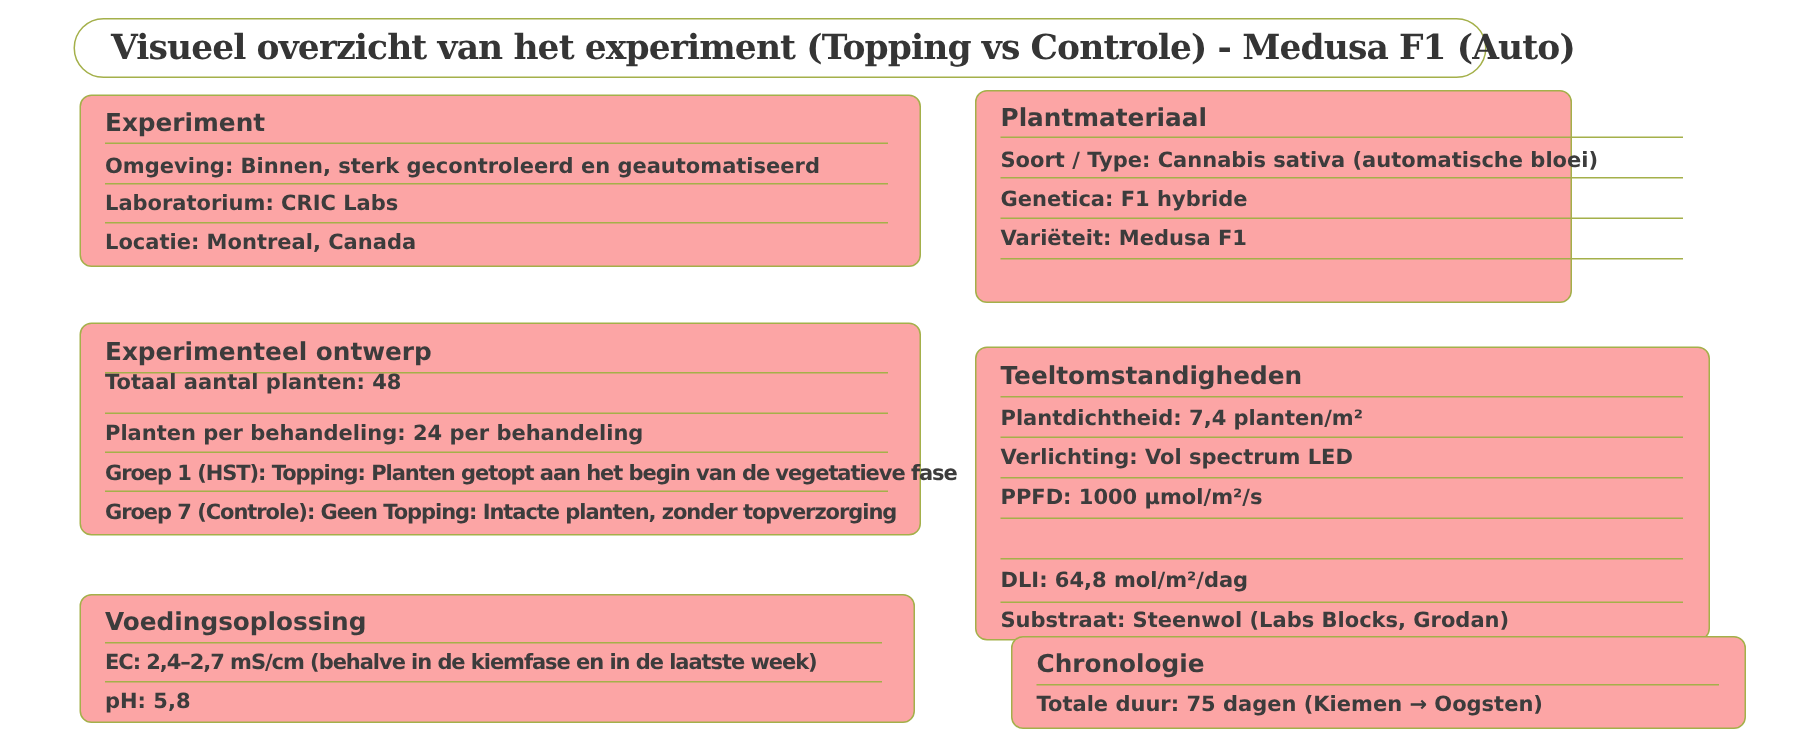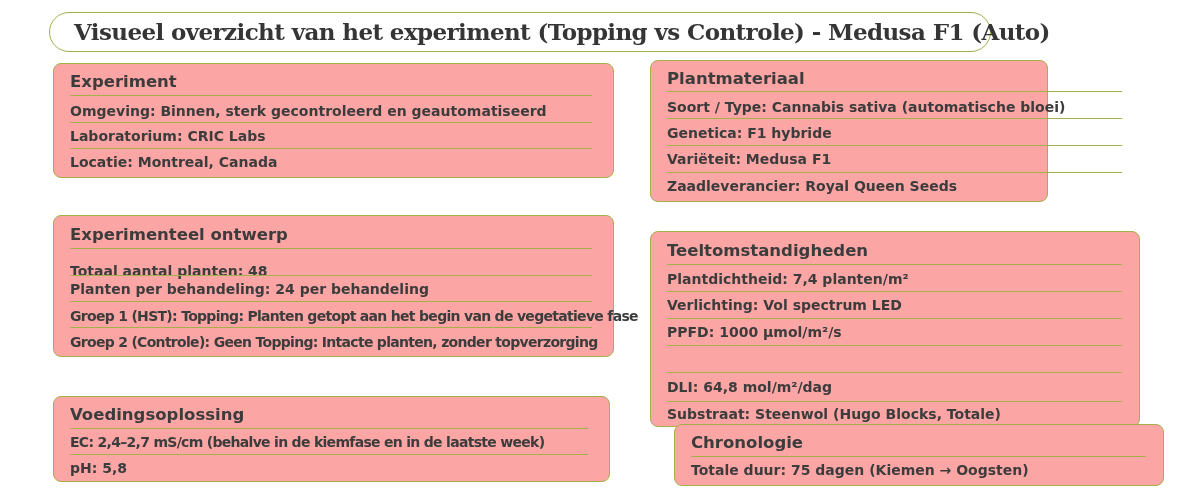--- a/index.html
+++ b/index.html
@@ -28,61 +28,60 @@
   <div class="row" style="top:39px;">Omgeving: Binnen, sterk gecontroleerd en geautomatiseerd</div>
   <div class="rule" style="top:58px;width:522px;"></div>
   <div class="row" style="top:64px;">Laboratorium: CRIC Labs</div>
   <div class="rule" style="top:84px;width:522px;"></div>
   <div class="row" style="top:90px;">Locatie: Montreal, Canada</div>
 </div>
 
 <div class="card" style="left:53px;top:215px;width:561px;height:142px;">
   <div class="card-title" style="top:9px;">Experimenteel ontwerp</div>
   <div class="rule" style="top:32px;width:522px;"></div>
-  <div class="row" style="top:47px;">Totaal aantal planten: 48</div>
+  <div class="row" style="top:31px;">Totaal aantal planten: 48</div>
   <div class="rule" style="top:59px;width:522px;"></div>
   <div class="row" style="top:65px;">Planten per behandeling: 24 per behandeling</div>
   <div class="rule" style="top:85px;width:522px;"></div>
   <div class="row condensed" style="top:92px;">Groep 1 (HST): Topping: Planten getopt aan het begin van de vegetatieve fase</div>
   <div class="rule" style="top:111px;width:522px;"></div>
-  <div class="row condensed" style="top:118px;">Groep 2 (Controle): Geen Topping: Intacte planten, zonder topverzorging</div>
+  <div class="row condensed" style="top:118px;">Groep 7 (Controle): Geen Topping: Intacte planten, zonder topverzorging</div>
 </div>
 
 <div class="card" style="left:53px;top:396px;width:557px;height:86px;">
   <div class="card-title" style="top:8px;">Voedingsoplossing</div>
   <div class="rule" style="top:31px;width:518px;"></div>
   <div class="row condensed" style="top:37px;">EC: 2,4–2,7 mS/cm (behalve in de kiemfase en in de laatste week)</div>
   <div class="rule" style="top:57px;width:518px;"></div>
   <div class="row" style="top:63px;">pH: 5,8</div>
 </div>
 
 <div class="card" style="left:650px;top:60px;width:398px;height:142px;">
   <div class="card-title" style="top:8px;">Plantmateriaal</div>
   <div class="rule" style="top:30px;width:455px;"></div>
   <div class="row" style="top:38px;">Soort / Type: Cannabis sativa (automatische bloei)</div>
   <div class="rule" style="top:57px;width:455px;"></div>
   <div class="row" style="top:64px;">Genetica: F1 hybride</div>
   <div class="rule" style="top:84px;width:455px;"></div>
   <div class="row" style="top:90px;">Variëteit: Medusa F1</div>
   <div class="rule" style="top:111px;width:455px;"></div>
-  <div class="row" style="top:117px;">Zaadleverancier: Royal Queen Seeds</div>
 </div>
 
 <div class="card" style="left:650px;top:215px;width:490px;height:196px;margin-top:16px;">
   <div class="card-title" style="top:9px;">Teeltomstandigheden</div>
   <div class="rule" style="top:32px;width:455px;"></div>
   <div class="row" style="top:39px;">Plantdichtheid: 7,4 planten/m²</div>
   <div class="rule" style="top:59px;width:455px;"></div>
   <div class="row" style="top:65px;">Verlichting: Vol spectrum LED</div>
   <div class="rule" style="top:86px;width:455px;"></div>
   <div class="row" style="top:92px;">PPFD: 1000 µmol/m²/s</div>
   <div class="rule" style="top:113px;width:455px;"></div>
   <div class="rule" style="top:140px;width:455px;"></div>
   <div class="row" style="top:147px;">DLI: 64,8 mol/m²/dag</div>
   <div class="rule" style="top:169px;width:455px;"></div>
-  <div class="row" style="top:174px;">Substraat: Steenwol (Hugo Blocks, Totale)</div>
+  <div class="row" style="top:174px;">Substraat: Steenwol (Labs Blocks, Grodan)</div>
 </div>
 
 <div class="card" style="left:650px;top:424px;width:490px;height:62px;margin-left:24px;">
   <div class="card-title" style="top:8px;">Chronologie</div>
   <div class="rule" style="top:31px;width:455px;"></div>
   <div class="row" style="top:37px;">Totale duur: 75 dagen (Kiemen → Oogsten)</div>
 </div>
 
 </body></html>

